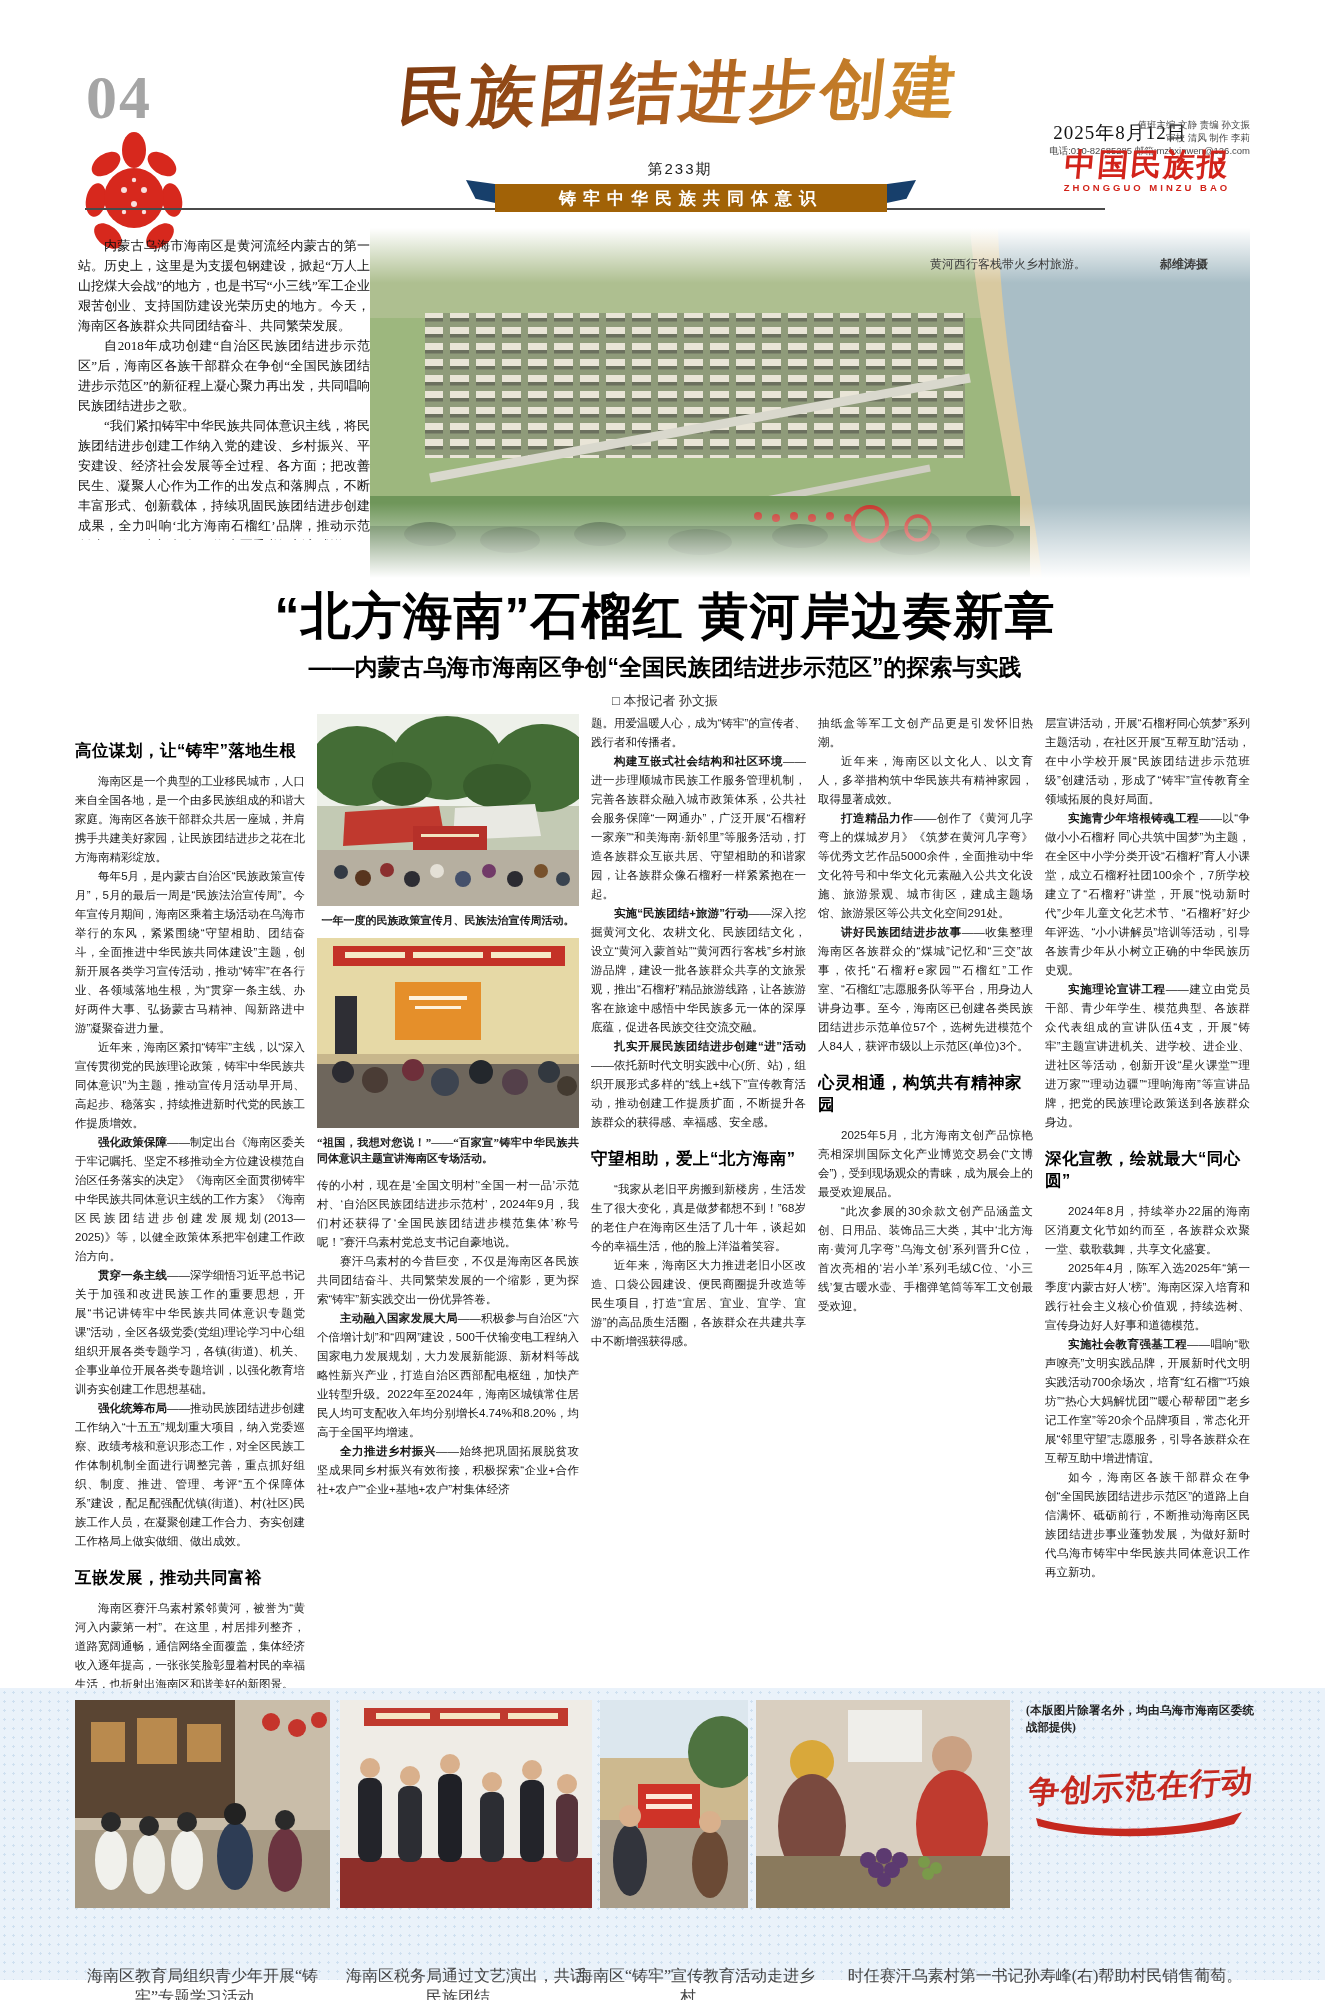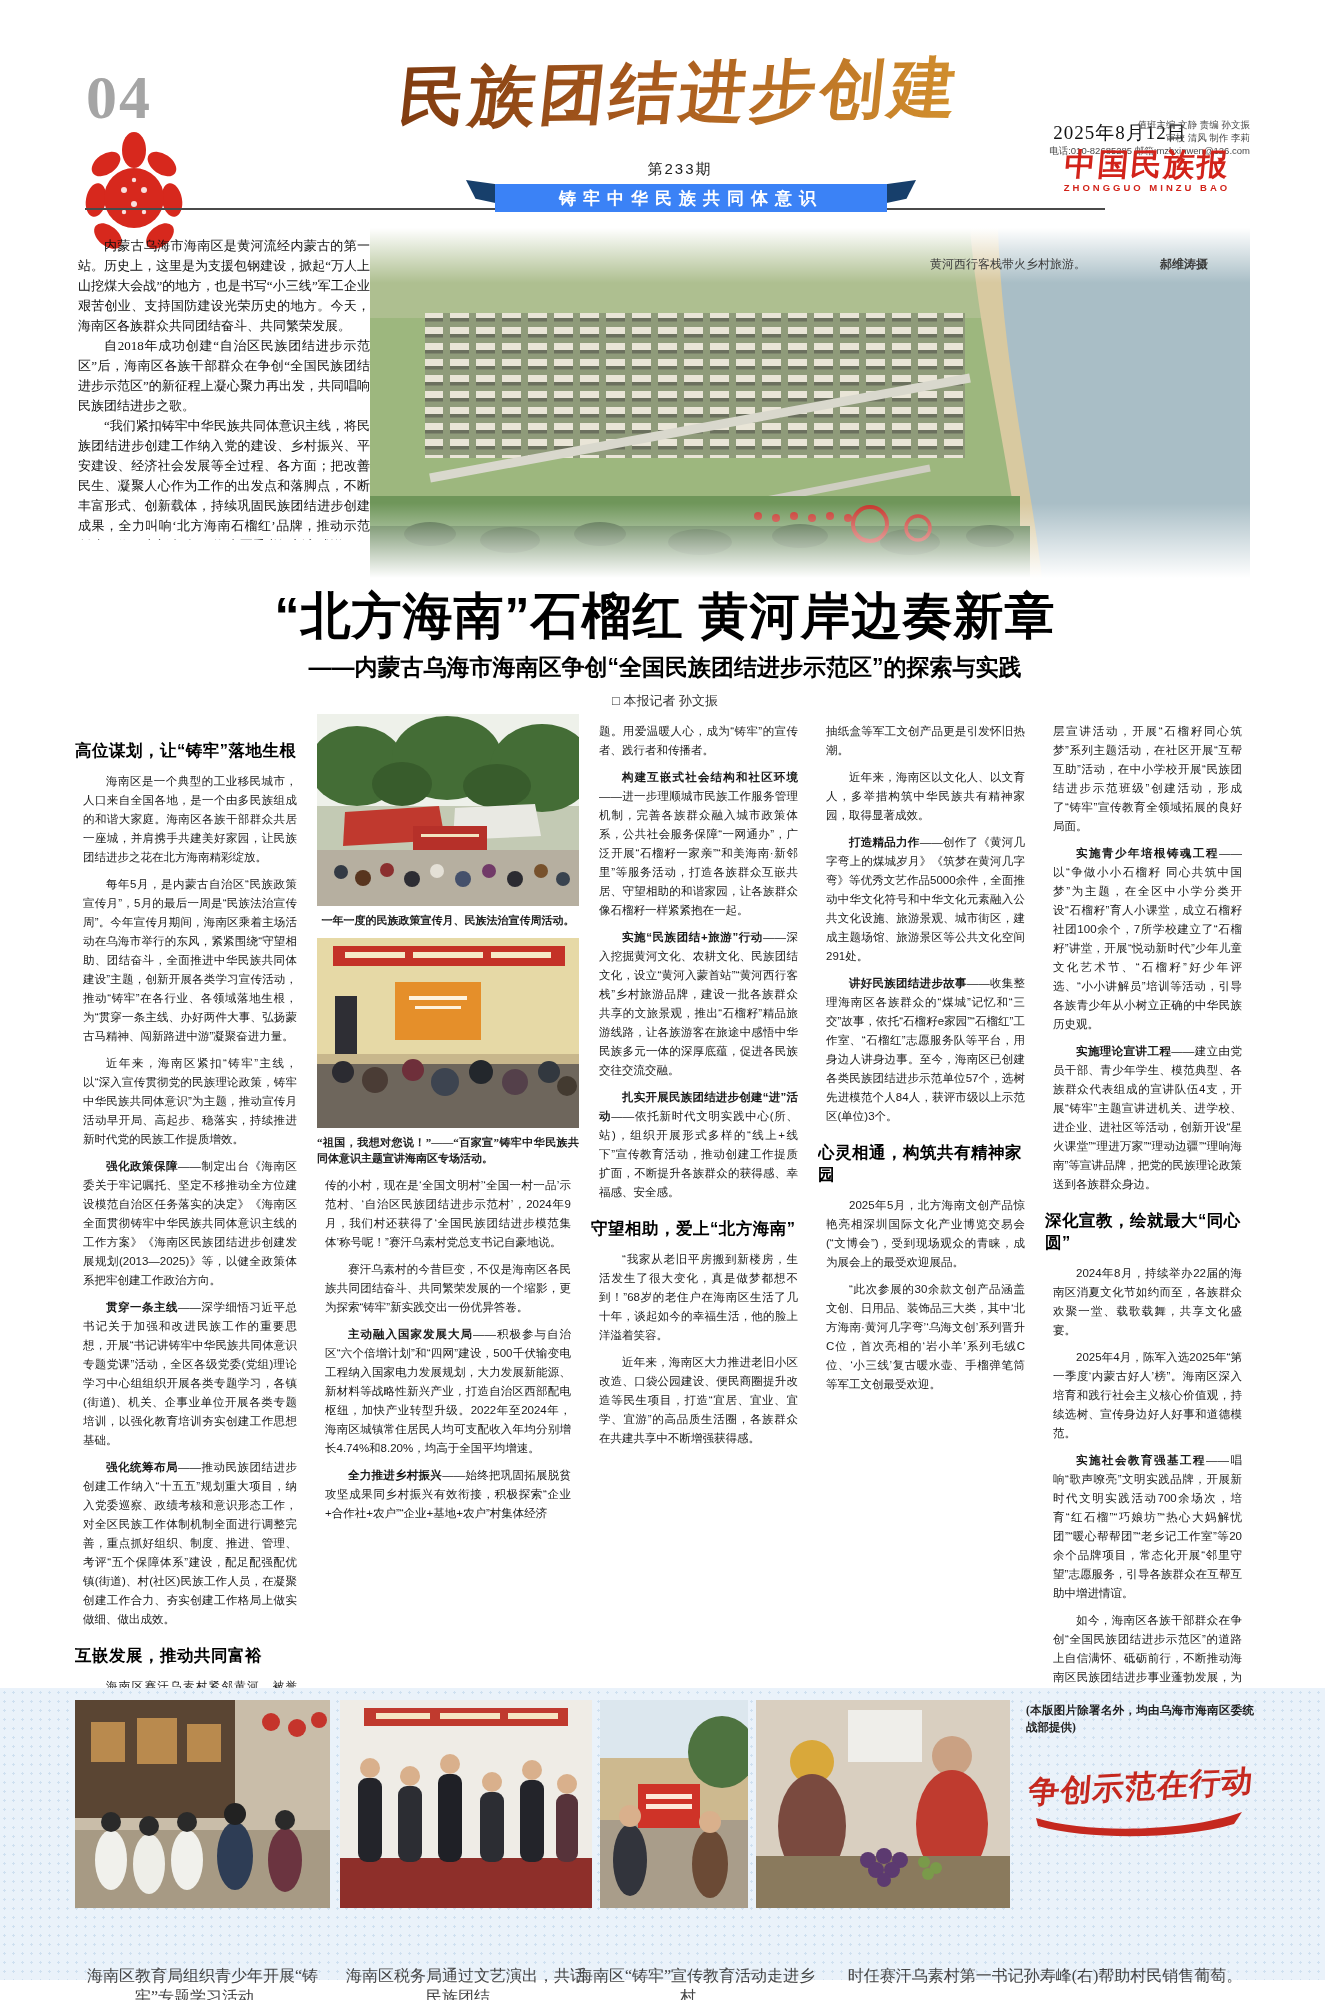--- a/index.html
+++ b/index.html
@@ -10,21 +10,21 @@
   
   .page-num{left:86px;top:62px;font-family:"Liberation Serif",serif;font-weight:bold;
             font-size:62px;color:#a5a5a5;letter-spacing:2px;}
   .masthead{left:360px;top:48px;width:640px;text-align:center;
             font-family:"Liberation Serif",serif;font-weight:900;font-size:66px;
             letter-spacing:4px;transform:skewX(-7deg) rotate(-1deg);
             background:linear-gradient(100deg,#7e3a10 5%,#a85a1e 45%,#d4922f 95%);
             -webkit-background-clip:text;background-clip:text;color:transparent;white-space:nowrap;}
   .issue{left:360px;top:160px;width:640px;text-align:center;font-size:15px;color:#222;letter-spacing:2px;}
   .rule{left:85px;top:208px;width:1020px;height:2px;background:#4a4a4a;}
-  .banner{left:495px;top:184px;width:392px;height:28px;background:#3b82f6;
+  .banner{left:495px;top:184px;width:392px;height:28px;background:#a16207;
           display:flex;align-items:center;justify-content:center;color:#fff;
           font-weight:bold;font-size:17px;letter-spacing:7px;z-index:3;}
   .banner-wing{width:34px;height:24px;background:#173f6b;z-index:2;}
   .wing-l{left:466px;top:180px;clip-path:polygon(0 0,100% 20%,100% 100%,28% 78%);}
   .wing-r{left:882px;top:180px;clip-path:polygon(0 20%,100% 0,72% 78%,0 100%);}
   .date{left:990px;top:88px;width:260px;text-align:center;font-family:"Liberation Serif",serif;
         font-size:19px;color:#111;letter-spacing:1px;margin-top:32px;}
   .staff{left:940px;top:118px;width:310px;text-align:right;font-size:9.5px;color:#4a4a4a;line-height:13px;}
   .paper-logo{left:1042px;top:144px;width:210px;text-align:center;font-family:"Liberation Serif",serif;
               font-weight:900;font-size:31px;color:#d2231a;letter-spacing:2px;transform:skewX(-5deg);}
@@ -48,21 +48,21 @@
   .headline{left:120px;top:583px;width:1090px;text-align:center;font-weight:900;
             font-size:50px;letter-spacing:1px;color:#000;white-space:nowrap;}
   .subhead{left:120px;top:652px;width:1090px;text-align:center;font-weight:900;
            font-size:23px;color:#000;}
   .byline{left:120px;top:692px;width:1090px;text-align:center;font-size:13px;color:#333;}
 
   
   .cols{left:75px;top:714px;width:1175px;height:976px;display:flex;gap:12px;overflow:hidden;}
   .col{overflow:hidden;height:976px;}
   .c1{width:230px;} .c2{width:262px;} .c3{width:215px;} .c4{width:215px;} .c5{width:205px;}
-  .col p{margin:8px;font-size:11.5px;line-height:19px;text-align:justify;text-indent:2em;color:#1a1a1a;}
+  .col p{margin:0;font-size:11.5px;line-height:19px;text-align:justify;text-indent:2em;color:#1a1a1a;}
   .col p b{font-weight:bold;}
   .col h3{margin:16px 0 10px;font-size:16.5px;color:#000;letter-spacing:.5px;}
   .c1 h3:first-child{margin-top:26px;}
   .pic-cap{font-family:"Liberation Serif",serif;font-weight:bold;font-size:11px;line-height:16px;
            color:#222;text-align:justify;margin:6px 0 10px;}
   .pic-cap.center{text-align:center;}
   .colphoto{width:262px;display:block;}
 
   
   .strip{left:0;top:1688px;width:1325px;height:292px;

